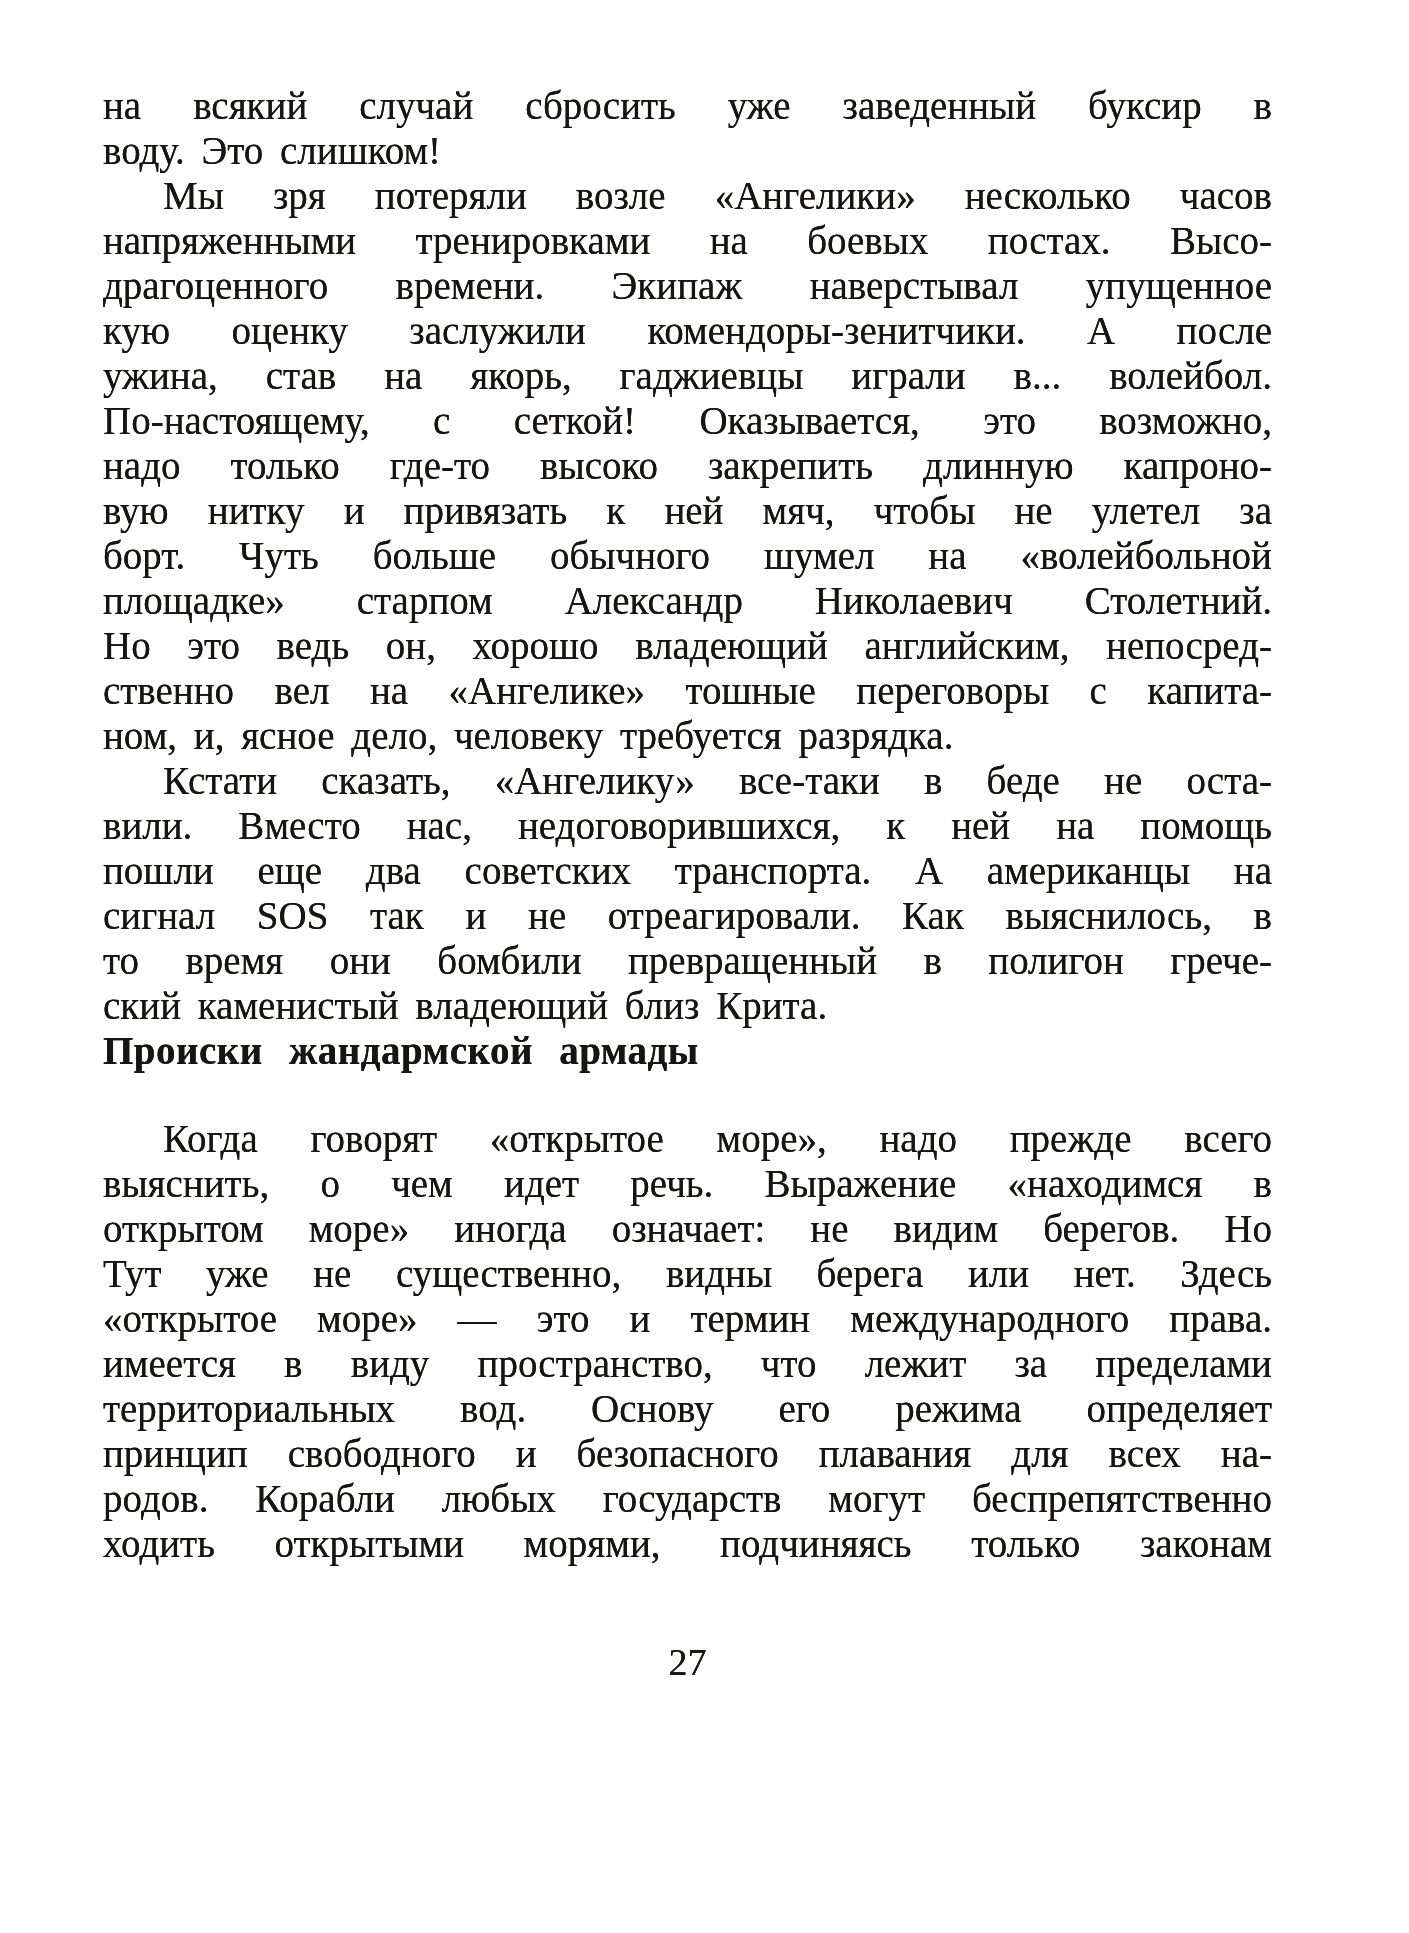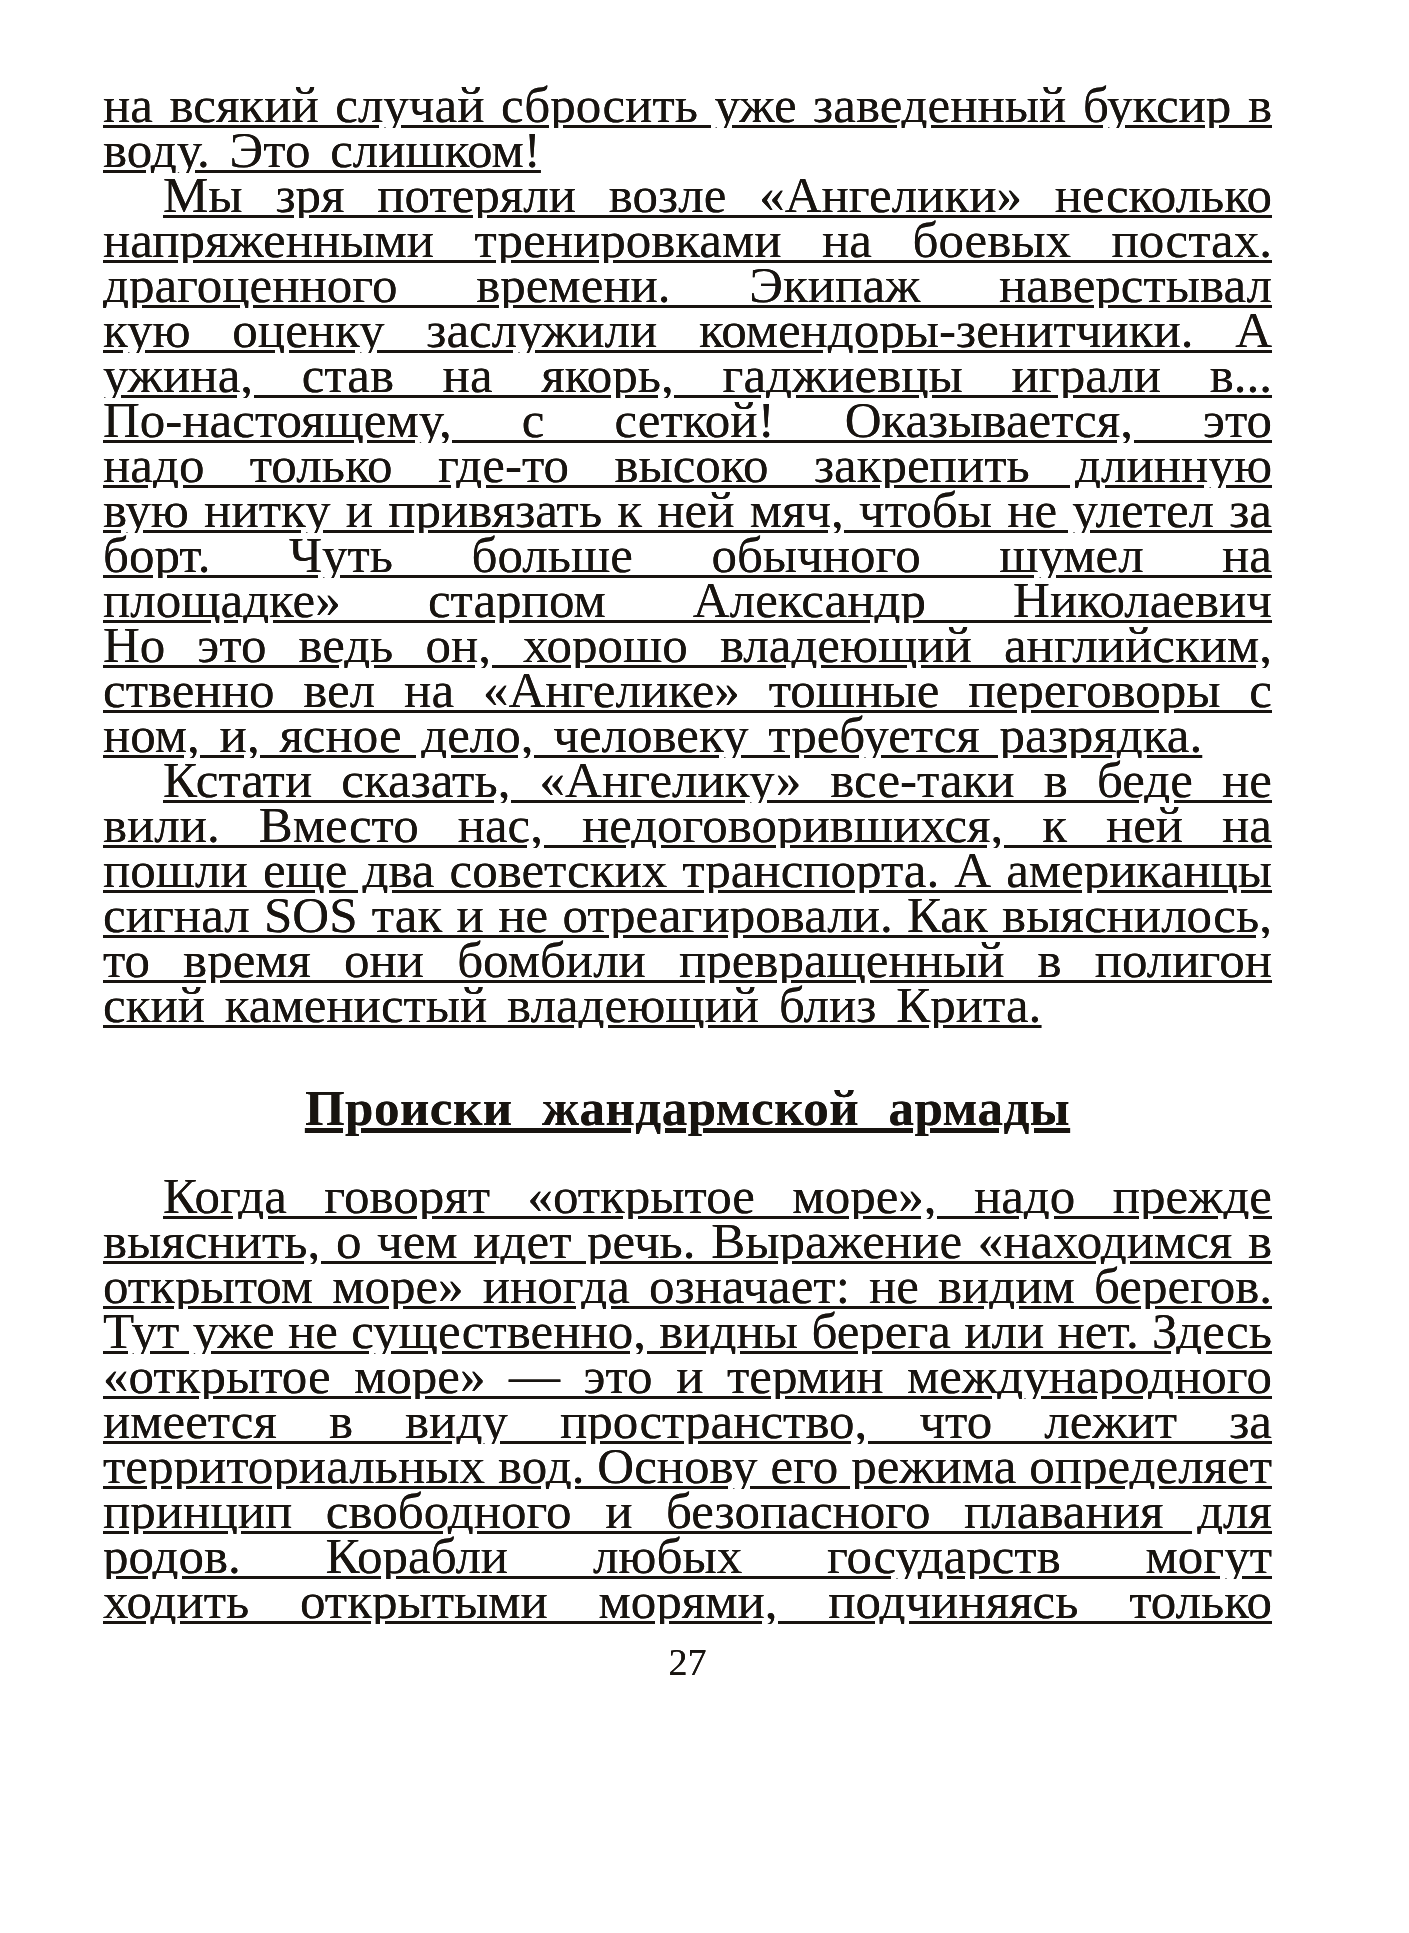--- a/index.html
+++ b/index.html
@@ -10,41 +10,39 @@
     background: #ffffff;
     color: #181410;
     font-family: "Liberation Serif", "DejaVu Serif", serif;
     overflow: hidden;
   }
   .text-block {
     position: absolute;
     left: 103px;
     top: 83px;
     width: 1169px;
-    font-size: 51px;
+    font-size: 39px;
     line-height: 45px;
     text-shadow: 0 0 0.6px currentColor; 
-    text-decoration: underline;
   }
   .ln {
     text-align: justify;
     text-align-last: justify;
     height: 45px;
     overflow: hidden;
   }
   .ln.last {
     text-align-last: left;
     word-spacing: 7px;
   }
   .ln.ind { text-indent: 60px; }
   .heading {
-    margin-top: 58px;
     margin-bottom: 43px;
     height: 45px;
-    text-align: center;
+    text-align: left;
     font-weight: bold;
     word-spacing: 16px;
     letter-spacing: 0.5px;
   }
   .page-number {
     position: absolute;
     top: 1640px;
     left: 103px;
     width: 1169px;
     text-align: center;

